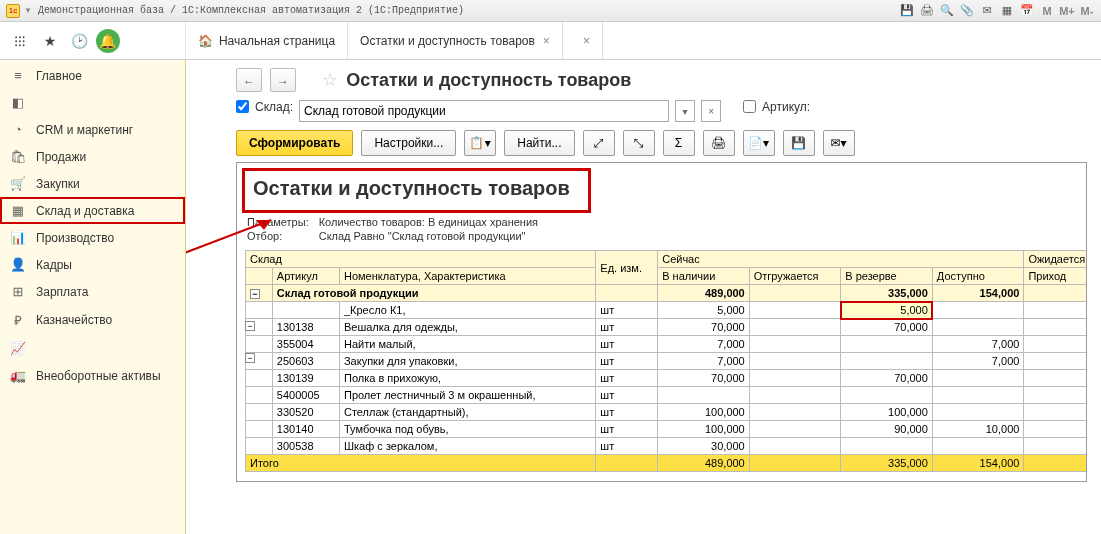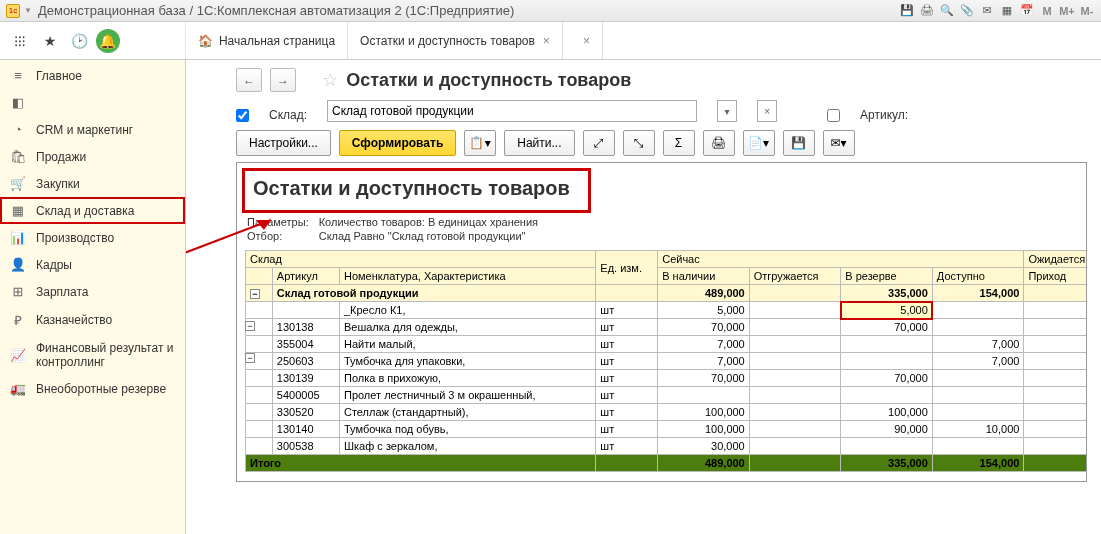--- a/index.html
+++ b/index.html
@@ -2,21 +2,21 @@
 <html><head>
 <meta charset="utf-8">
 <style>
 * { box-sizing: border-box; margin: 0; padding: 0; font-family: Arial, sans-serif; }
 body { font-size: 11px; background: #fff; width: 1101px; height: 534px; overflow: hidden; }
 
 
 .titlebar { height: 22px; background: linear-gradient(#f5f5f5,#e8e8e8); border-bottom: 1px solid #ccc; display: flex; align-items: center; padding: 0 6px; }
 .titlebar .logo { width: 14px; height: 14px; background: #ffd966; border: 1px solid #c90; border-radius: 2px; margin-right: 4px; display:inline-flex;align-items:center;justify-content:center;font-size:8px;color:#b00; }
 .titlebar .chev { color:#888; font-size:8px; margin-right:6px; cursor:pointer; }
-.titlebar-text { flex:1; color:#555; font-size:13px; }
+.titlebar-text { flex:1; color:#555; font-size:10px;font-family:Liberation Mono, monospace; }
 .titlebar-icons { display:flex; gap:4px; }
 .titlebar-icons span { width:16px; height:16px; display:inline-flex; align-items:center; justify-content:center; font-size:11px; color:#555; cursor:pointer; }
 
 
 .toolbar { height: 38px; background: #fff; border-bottom: 1px solid #ccc; display:flex; align-items:stretch; }
 .toolbar-left { width: 186px; display:flex; align-items:center; gap:2px; padding: 0 6px; border-right:1px solid #e9e9e9; }
 .tb-btn { width:28px; height:28px; display:flex; align-items:center; justify-content:center; font-size:14px; color:#444; cursor:pointer; border-radius:3px; }
 .bell { background:#4caf50; color:#fff; border-radius:50%; width:24px; height:24px; }
 
 .tabs { flex:1; display:flex; align-items:stretch; }
@@ -33,21 +33,21 @@
 
 
 .arrow-pointer { position:absolute; left:130px; top:260px; pointer-events:none; }
 
 
 .main { flex:1; padding:8px 14px 0 50px; position:relative; overflow:hidden; }
 .main-header { display:flex; align-items:center; gap:8px; margin-bottom:8px; }
 .m-btn { width:26px; height:24px; border:1px solid #bbb; background:linear-gradient(#fff,#eee); display:inline-flex; align-items:center; justify-content:center; cursor:pointer; font-size:12px; color:#555; border-radius:2px; }
 .page-title { font-size:18px; font-weight:bold; color:#333; }
 
-.filter-row { display:flex; align-items:flex-end; gap:20px; margin-bottom:8px; font-size:12px; }
+.filter-row { display:flex; align-items:flex-start; gap:6px; margin-bottom:8px; font-size:12px; }
 .chk { width:13px; height:13px; }
 .filter-row label { color:#333; }
 .inp { border:1px solid #aaa; height:22px; padding:0 4px; font-size:12px; }
 .inp.wide { width:370px; }
 .smbtn { width:20px; height:22px; border:1px solid #aaa; background:#fff; cursor:pointer; font-size:10px; color:#666; display:inline-flex;align-items:center;justify-content:center; }
 
 .action-row { display:flex; align-items:center; gap:8px; margin-bottom:6px; }
 .btn { height:26px; padding:0 12px; border:1px solid #999; background:linear-gradient(#fff,#eee); cursor:pointer; font-size:12px; border-radius:2px; display:inline-flex; align-items:center; gap:4px; }
 .btn.primary { background:linear-gradient(#ffe566,#ffd633); border-color:#c9a000; font-weight:bold; }
 .btn.icon-only { width:32px; padding:0; justify-content:center; }
@@ -60,21 +60,21 @@
 .params { font-size:11px; color:#333; margin:4px 0 6px 0; }
 .params td { padding:0 8px 0 0; vertical-align:top; }
 
 
 .dtable { border-collapse:collapse; font-size:11px; width:871px; }
 .dtable th, .dtable td { border:1px solid #bbb; padding:2px 4px; white-space:nowrap; }
 .dtable th { background:#fff8d0; font-weight:normal; text-align:left; }
 .dtable .hdr-top th { background:#fff8d0; }
 .dtable td.num { text-align:right; }
 .dtable tr.group td { background:#fff8d0; font-weight:bold; }
-.dtable tr.total td { background:#4d7c0f; font-weight:bold; }
+.dtable tr.total td { background:#fde047; font-weight:normal; }
 .cell-highlight { outline:2px solid #c00; outline-offset:-1px; background:#ffffcc !important; }
 .tree-toggle { display:inline-block; width:10px; height:10px; border:1px solid #888; text-align:center; line-height:8px; font-size:9px; margin-right:3px; cursor:pointer; background:#fff; }
 
 .tree-rail { position:absolute; left:8px; top:72px; bottom:8px; width:20px; }
 .tree-box { width:10px; height:10px; border:1px solid #888; background:#fff; font-size:9px; line-height:8px; text-align:center; position:absolute; cursor:pointer; }
 
 </style>
 </head>
 <body>
 
@@ -155,25 +155,24 @@
       <div class="nav-item">
         <span class="nav-icon">⊞</span>
         <span>Зарплата</span>
       </div>
       <div class="nav-item">
         <span class="nav-icon">₽</span>
         <span>Казначейство</span>
       </div>
       <div class="nav-item">
         <span class="nav-icon">📈</span>
-        <span>Финансовый результат и контроллинг</span>
       </div>
       <div class="nav-item">
         <span class="nav-icon">🚛</span>
-        <span>Внеоборотные резерве</span>
+        <span>Внеоборотные активы</span>
       </div>
     </div>
 
   <div class="main">
     <div class="main-header">
       <span class="m-btn">←</span>
       <span class="m-btn">→</span>
       <span style="width:10px"></span>
       <span style="color:#ccc;font-size:18px;cursor:pointer">☆</span>
       <span class="page-title">Остатки и доступность товаров</span>
@@ -184,22 +183,22 @@
       <label>Склад:</label>
       <input class="inp wide" value="Склад готовой продукции" style="">
       <button class="smbtn">▾</button>
       <button class="smbtn">×</button>
       <span style="width:10px"></span>
       <input type="checkbox" class="chk" style="">
       <label>Артикул:</label>
     </div>
 
     <div class="action-row">
+      <button class="btn primary">Сформировать</button>
       <button class="btn">Настройки...</button>
-      <button class="btn primary">Сформировать</button>
       <button class="btn icon-only">📋▾</button>
       <button class="btn">Найти...</button>
       <button class="btn icon-only">⤢</button>
       <button class="btn icon-only">⤡</button>
       <button class="btn icon-only">Σ</button>
       <button class="btn icon-only">🖨</button>
       <button class="btn icon-only">📄▾</button>
       <button class="btn icon-only">💾</button>
       <button class="btn icon-only">✉▾</button>
     </div>
@@ -285,21 +284,21 @@
                 <td>шт</td>
                 <td class="num">7,000</td>
                 <td></td>
                 <td class="num "></td>
                 <td class="num">7,000</td>
                 <td></td>
               </tr>
               <tr>
                 <td></td>
                 <td>250603</td>
-                <td>Тумбочка для упаковки,</td>
+                <td>Закупки для упаковки,</td>
                 <td>шт</td>
                 <td class="num">7,000</td>
                 <td></td>
                 <td class="num "></td>
                 <td class="num">7,000</td>
                 <td></td>
               </tr>
               <tr>
                 <td></td>
                 <td>130139</td>

